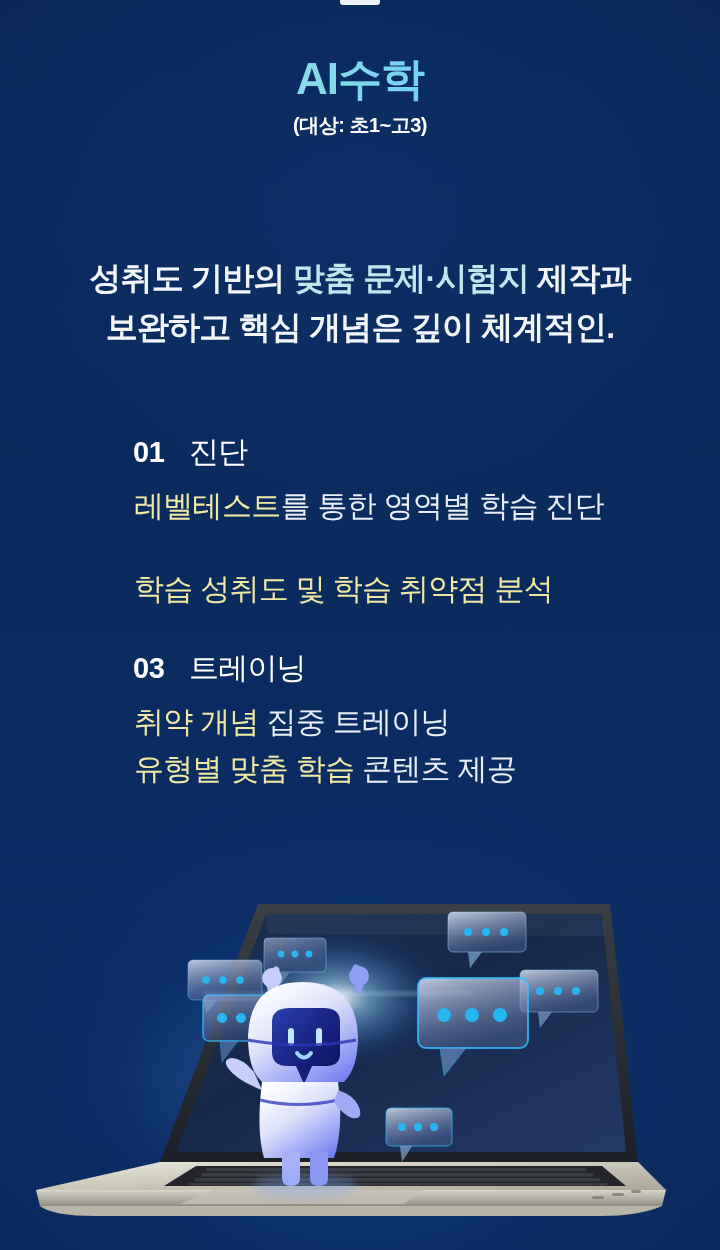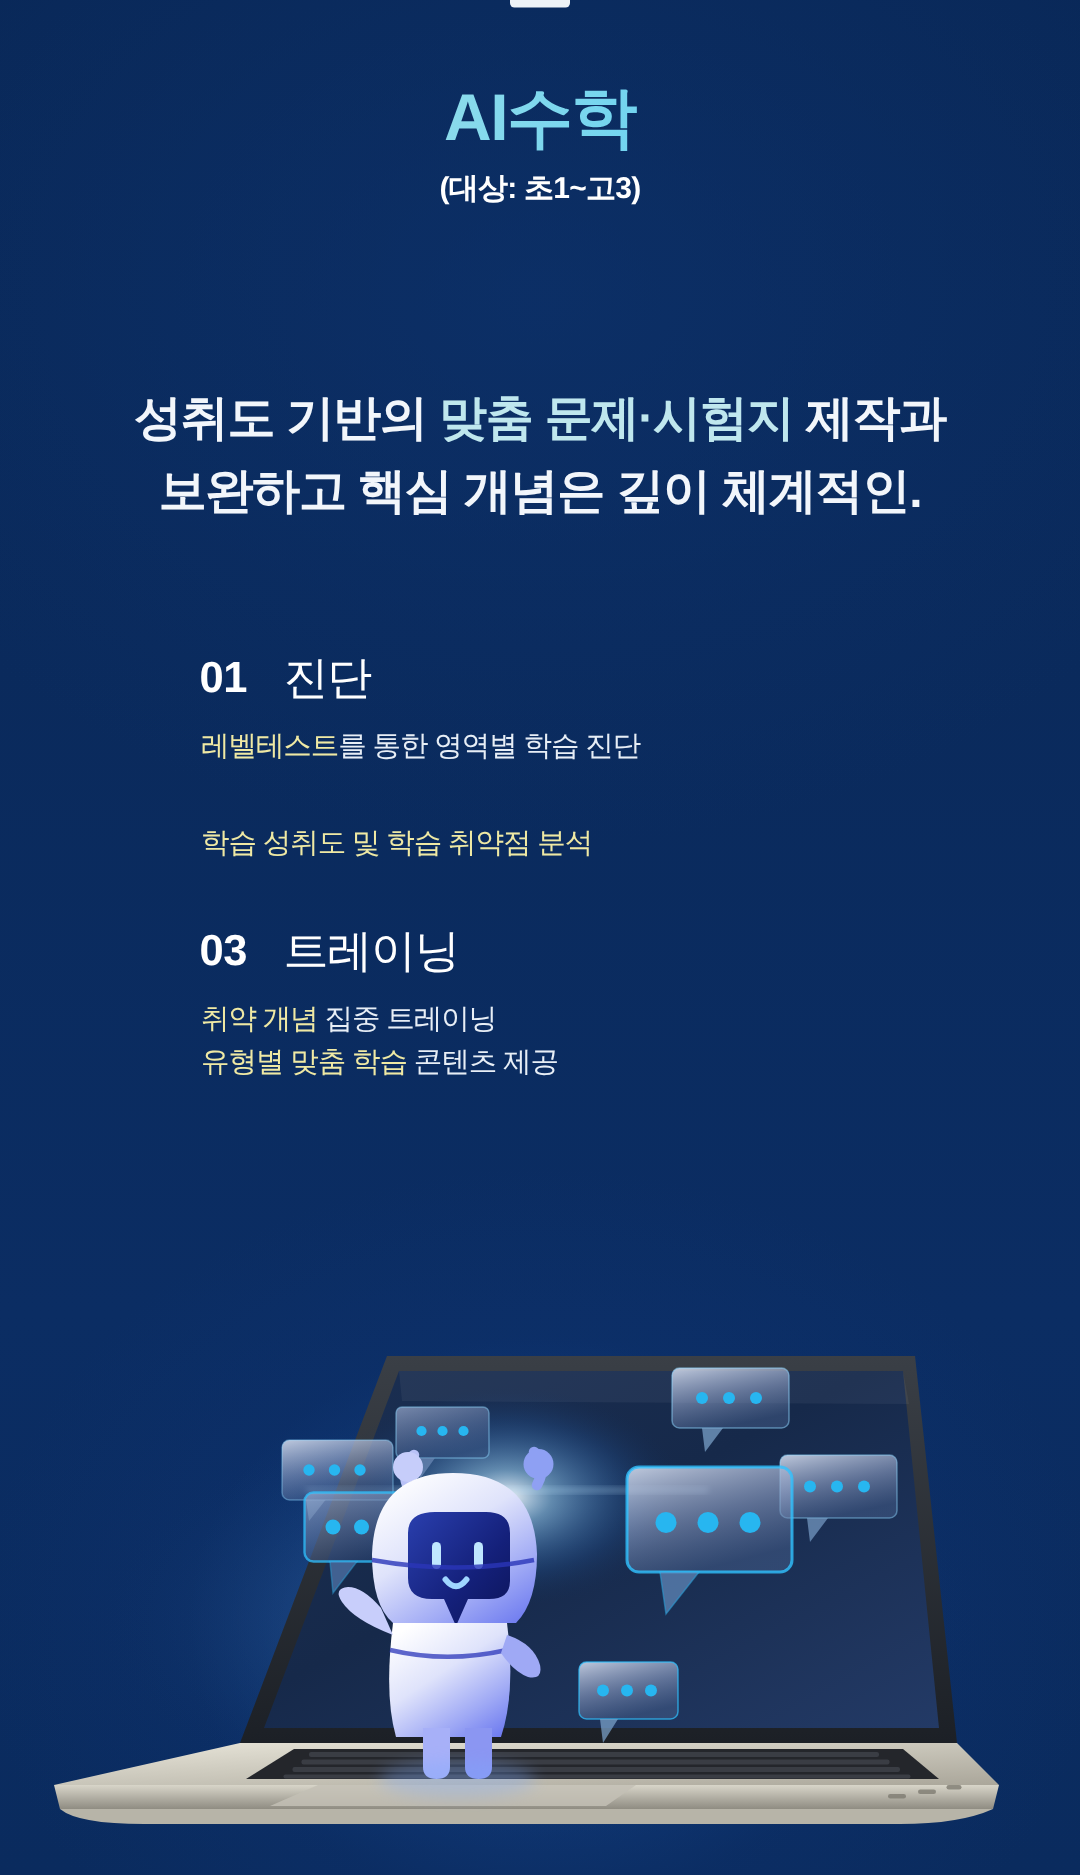--- a/index.html
+++ b/index.html
@@ -100,21 +100,21 @@
     min-width: 56px;
   }
   .step-title {
     font-size: 30px;
     font-weight: normal;
     color: #ffffff;
     letter-spacing: -0.8px;
   }
   .step-lines { padding-left: 1px; }
   .step-line {
-    font-size: 19px;
+    font-size: 30px;
     line-height: 1.55;
     color: #e7eef6;
     letter-spacing: -0.7px;
   }
   .step-line .y { color: #efe9a4; }
 
   
   .illo {
     position: absolute;
     left: 0;

